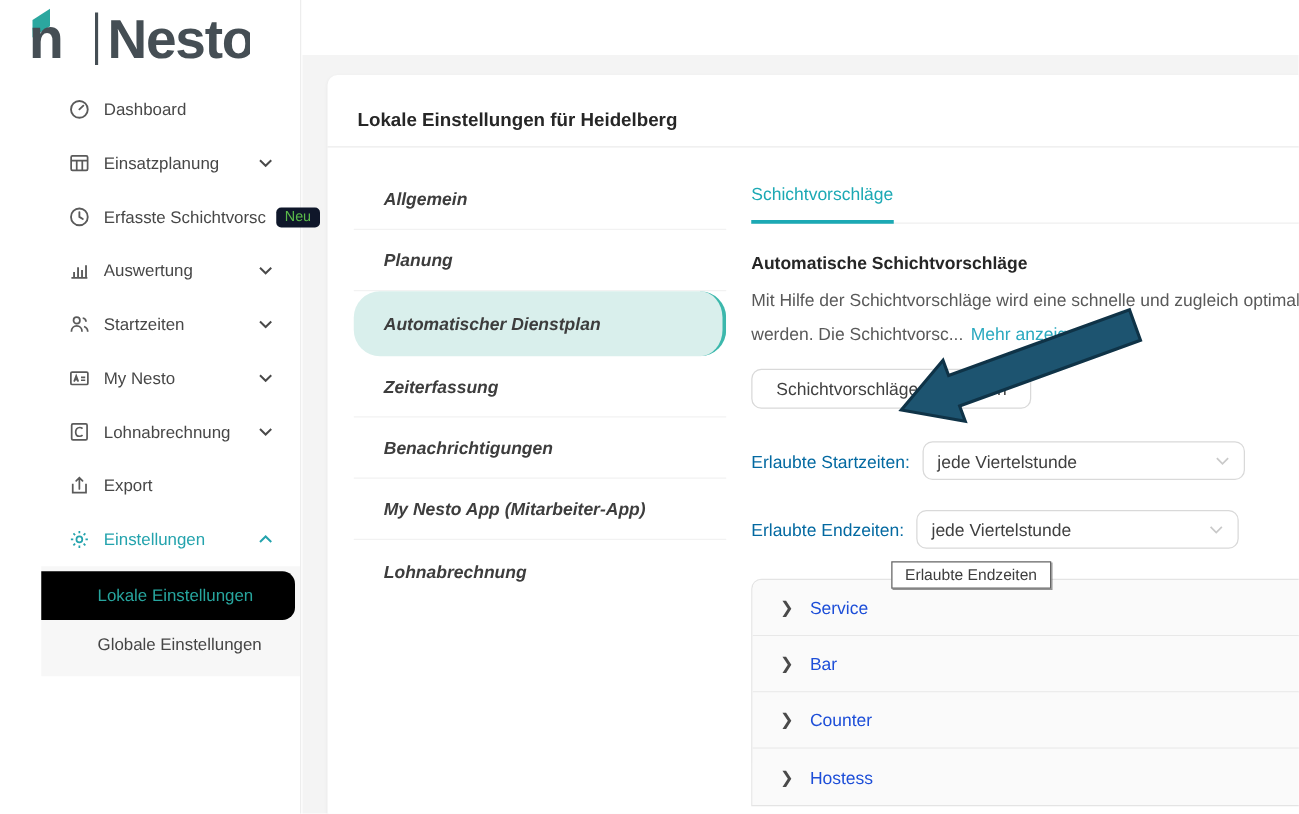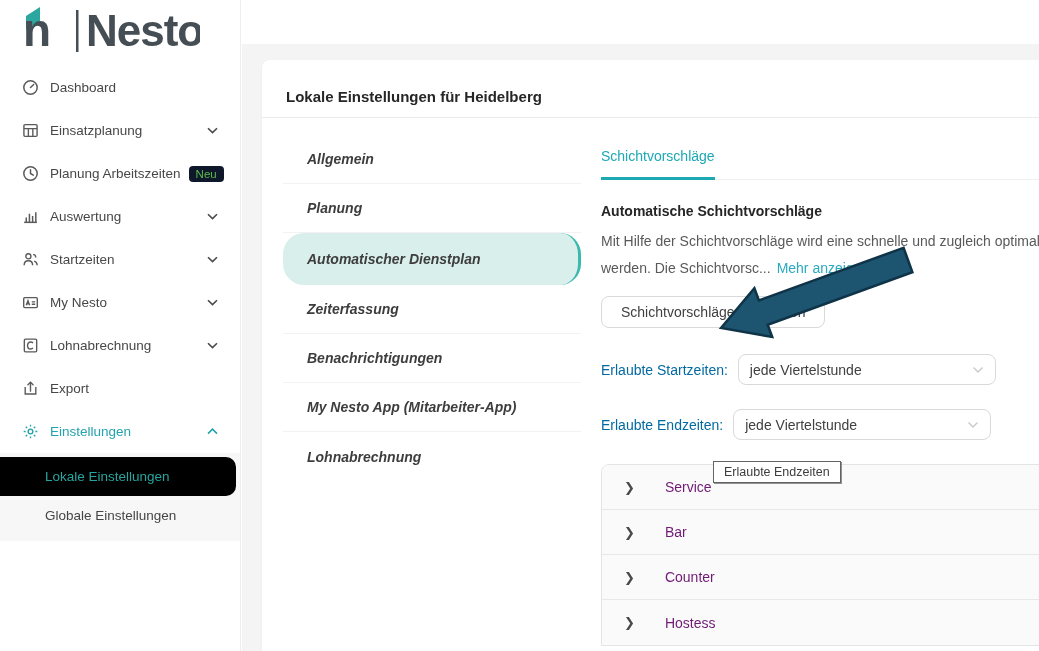--- a/index.html
+++ b/index.html
@@ -4,21 +4,21 @@
 <style>
   * { margin:0; padding:0; box-sizing:border-box; }
   html,body { width:1039px; height:651px; overflow:hidden; background:#fff;
               font-family:"Liberation Sans","DejaVu Sans",sans-serif; }
   body { position:relative; }
 
   
   .sidebar { position:absolute; left:0; top:0; width:241px; height:651px;
              background:#fff; border-right:1px solid #ededed; z-index:5; }
   .logo { padding:4px 0 0 20px; height:62px; }
-  .nav { margin-top:4px; }
+  .nav { margin-top:4px;padding-left:33px; }
   .nav-item { position:relative; height:43px; display:flex; align-items:center;
               padding-left:22px; cursor:pointer; }
   .nav-item .icn { width:17px; height:17px; margin-right:11px; color:#5a5a5a;
                    display:inline-flex; align-items:center; justify-content:center; flex:0 0 17px; }
   .nav-item .lbl { font-size:13.5px; color:#474747; white-space:nowrap; }
   .nav-item .chev { position:absolute; right:22px; color:#4a4a4a; display:flex; }
   .nav-item.active .lbl, .nav-item.active .icn, .nav-item.active .chev { color:#24a3ad; }
   .badge-neu { margin-left:8px; background:#0f172a; color:#5abb4a; font-size:11.5px;
                padding:2px 7px; border-radius:4px; }
   .submenu { background:#f7f7f7; padding:4px 0 6px 0; }
@@ -60,31 +60,31 @@
              font-family:inherit; cursor:pointer; display:inline-flex; align-items:center; }
   .field-row { margin-top:24px; display:flex; align-items:center; }
   .field-row.first { margin-top:26px; }
   .field-label { font-size:14px; color:#0369a1; margin-right:10px; white-space:nowrap; }
   .select { width:258px; height:31px; border:1px solid #d9d9d9; border-radius:8px;
             display:inline-flex; align-items:center; padding:0 11px; cursor:pointer;
             background:#fff;gap:23px; }
   .select .val { font-size:14px; color:#404040; flex:1; white-space:nowrap; }
   .select .sel-chev { color:#c9c9c9; display:flex; }
 
-  .tooltip { position:absolute; left:112px; top:343px; background:#fff;
+  .tooltip { position:absolute; left:112px; top:331px; background:#fff;
              border:1px solid #646464; box-shadow:1px 1px 0 rgba(60,60,60,0.55);
              padding:3px 10px; font-size:12.5px; color:#3d3d3d; z-index:9; white-space:nowrap; }
 
   .accordion { margin-top:24px; border:1px solid #e4e4e4; border-radius:8px 8px 0 0;
                overflow:hidden; width:560px; }
   .acc-row { height:45px; background:#fafafa; display:flex; align-items:center;
              padding-left:22px; border-bottom:1px solid #e8e8e8; cursor:pointer; }
   .acc-row:last-child { border-bottom:none; }
   .acc-chev { color:#4a4a4a; font-size:13px; font-weight:700; display:flex; }
-  .acc-label { margin-left:30px; font-size:14px; color:#701a75; }
+  .acc-label { margin-left:13px; font-size:14px; color:#1d4ed8; }
 
   .arrow-annot { position:absolute; left:112px; top:122px; width:210px; height:110px;
                  z-index:8; pointer-events:none; }
 </style>
 </head>
 <body>
 
 <div class="sidebar">
   <div class="logo">
     <svg width="180" height="56" viewBox="0 0 180 56">
@@ -122,21 +122,21 @@
       </span>
     </div>
 
     <div class="nav-item">
       <span class="icn">
         <svg width="17" height="17" viewBox="0 0 16 16" fill="none" stroke="currentColor" stroke-width="1.4">
           <circle cx="8" cy="8" r="6.3"></circle>
             <path d="M8 4.4 V8 L10.6 9.6" stroke-linecap="round"></path>
         </svg>
       </span>
-      <span class="lbl">Planung Arbeitszeiten</span>
+      <span class="lbl">Erfasste Schichtvorsc</span>
       <span class="badge-neu">Neu</span>
     </div>
 
     <div class="nav-item">
       <span class="icn">
         <svg width="17" height="17" viewBox="0 0 16 16" fill="none" stroke="currentColor" stroke-width="1.4">
           <path d="M2 13.5 H14"></path>
             <path d="M4 13.5 V9 M7 13.5 V5.5 M10 13.5 V7.5 M13 13.5 V4"></path>
         </svg>
       </span>

